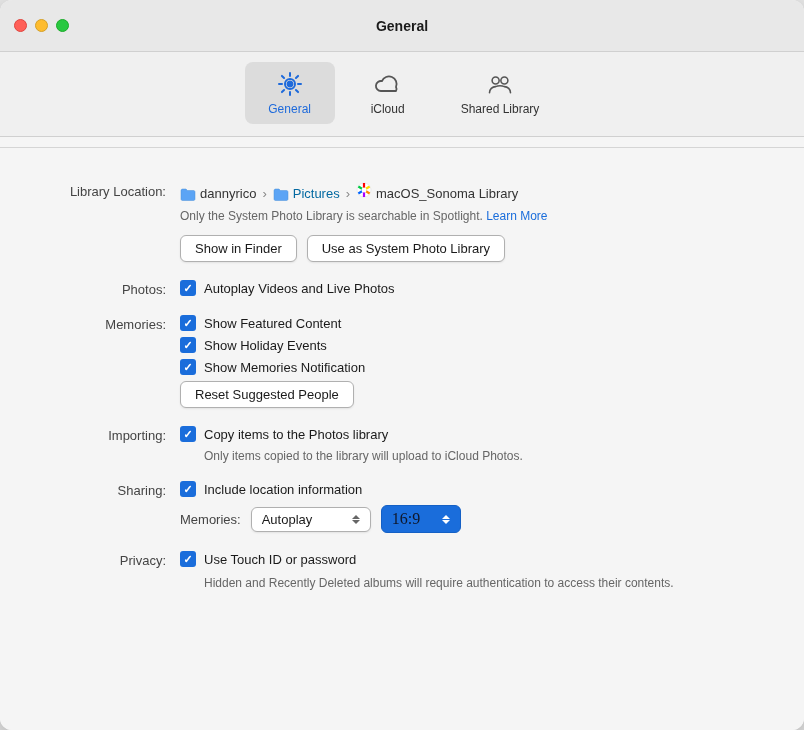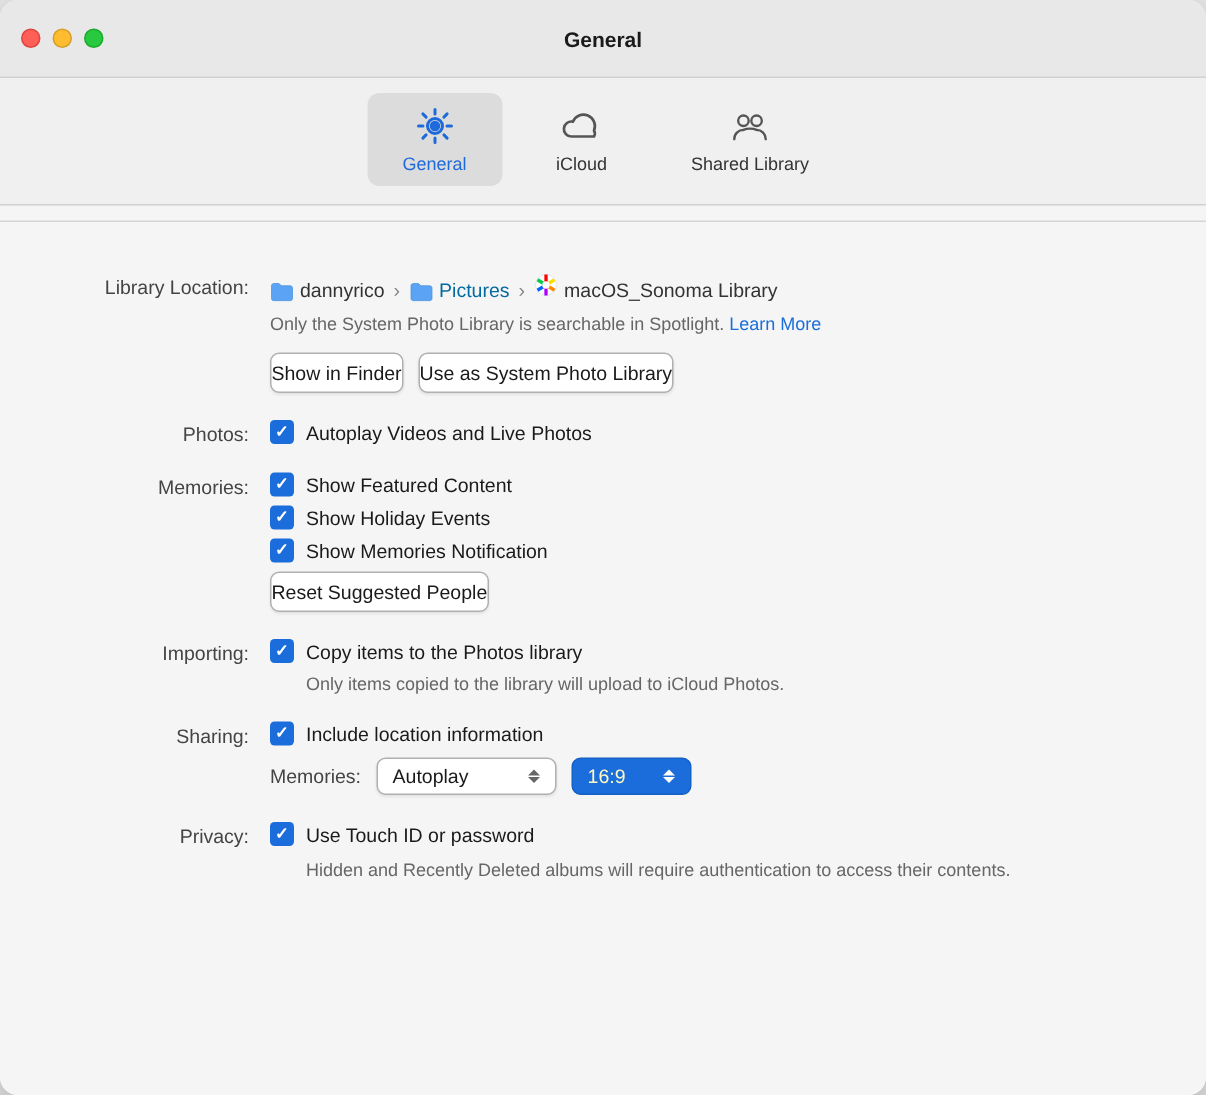--- a/index.html
+++ b/index.html
@@ -169,21 +169,21 @@
     .buttons-row {
       display: flex;
       gap: 10px;
       margin-top: 6px;
     }
 
     .btn {
       background: #ffffff;
       border: 1px solid #b0b0b0;
       border-radius: 6px;
-      padding: 5px 0;
+      padding: 5px 14px;
       font-size: 13px;
       color: #1a1a1a;
       cursor: pointer;
       box-shadow: 0 1px 2px rgba(0,0,0,0.08);
     }
 
     
     .checkbox-row {
       display: flex;
       align-items: center;
@@ -277,28 +277,29 @@
 
     .arrow-down {
       border-top: 4px solid #666;
     }
 
     .select-btn-blue {
       background: #1a6ddb;
       border: 1px solid #1460c5;
       border-radius: 6px;
       padding: 4px 10px;
-      font-size: 13px;
-      color: #fef9c3;
+      font-size: 16px;
+      color: #0f172a;
       display: flex;
       align-items: center;
       gap: 6px;
       cursor: pointer;
       min-width: 80px;
       justify-content: space-between;
+      font-family: Liberation Serif, serif;
     }
 
     .select-arrows-white .arrow-up { border-bottom-color: white; }
     .select-arrows-white .arrow-down { border-top-color: white; }
 
     
     .privacy-note {
       font-size: 12px;
       color: #666;
       margin-left: 24px;

